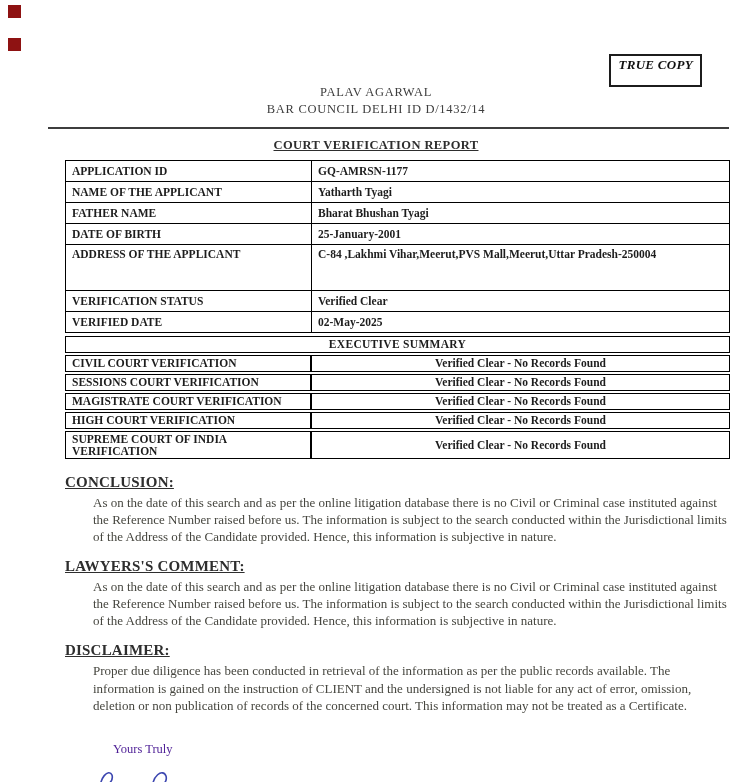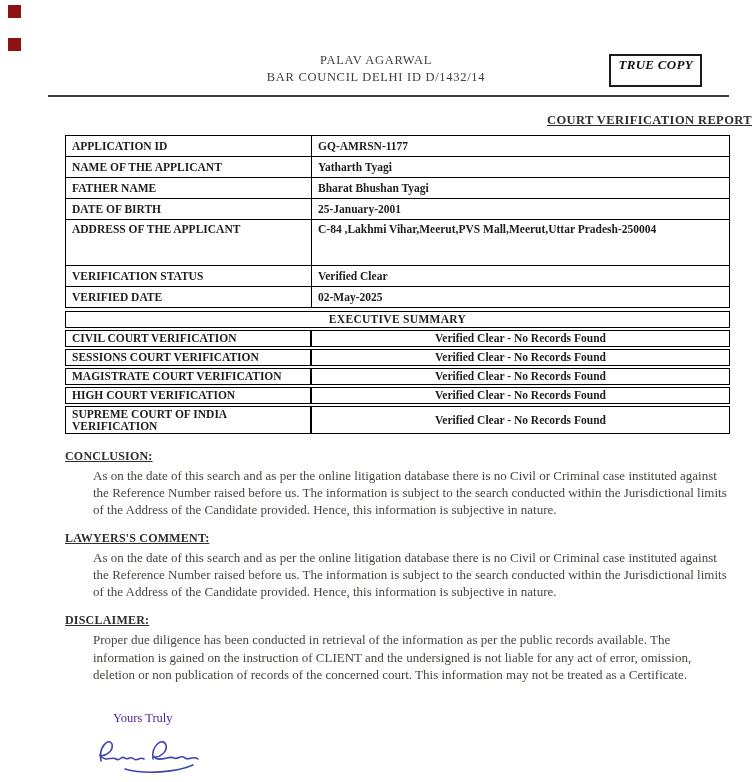--- a/index.html
+++ b/index.html
@@ -9,43 +9,43 @@
 
   .red-square { position:absolute; left:8px; width:13px; height:13px; background:#8e1212; }
   .rs1 { top:5px; }
   .rs2 { top:38px; }
 
   .true-copy { position:absolute; top:54px; right:50px; border:2px solid #1c1c1c;
                padding:1px 7px 12px 7px; font-weight:bold; font-style:italic;
                font-size:13px; color:#111; letter-spacing:0.3px; }
 
   .letterhead { padding-top:52px; text-align:center; font-size:12.5px;
-                letter-spacing:0.7px; color:#3d3d3d; line-height:1.34; }
+                letter-spacing:0.7px; color:#3d3d3d; line-height:1.34;margin-top:32px; }
 
   hr.rule { border:none; border-top:2px solid #3d3d3d; margin:9px 23px 0 48px; }
 
-  .title { text-align:right; font-weight:bold; font-size:12.5px; letter-spacing:0.4px;
-           color:#2e2e2e; margin-top:16px; text-decoration:underline; }
+  .title { text-align:center; font-weight:bold; font-size:12.5px; letter-spacing:0.4px;
+           color:#2e2e2e; margin-top:9px; text-decoration:underline; }
 
   .content { margin:7px 22px 0 65px; }
 
   table.t1 { width:100%; border-collapse:collapse; }
   table.t1 td { border:1px solid #000; font-size:11.5px; font-weight:bold; color:#1d1d1d;
                 padding:2px 6px; height:21px; vertical-align:middle; }
   .c1 { width:246px; }
   tr.tall td { height:46px; vertical-align:top; padding-top:3px; }
 
   table.t2 { width:100%; border-collapse:separate; border-spacing:0 2px; margin-top:1px; }
   table.t2 td { border:1px solid #000; font-size:11.5px; font-weight:bold; color:#1d1d1d;
                 padding:1px 6px; height:17px; vertical-align:middle; }
   .es-head { text-align:center; letter-spacing:0.3px; }
   table.t2 td.val { text-align:center; }
 
   .section { margin-top:13px; }
-  .sec-head { font-weight:bold; text-decoration:underline; font-size:12px;
+  .sec-head { font-weight:bold; text-decoration:underline; font-size:15px;
               color:#2e2e2e; letter-spacing:0.2px; }
   .sec-body { font-size:13px; color:#46463f; margin-top:3px; line-height:1.32;margin-left:28px; }
 
   .closing { margin-top:28px; margin-left:48px; font-size:12.5px; color:#4c1d95; }
   .signature-wrap { margin-left:26px; margin-top:4px; height:50px; }
   .sig-name { margin-left:26px; font-size:12.5px; color:#46463f; margin-top:2px; }
 </style>
 </head>
 <body>
 

